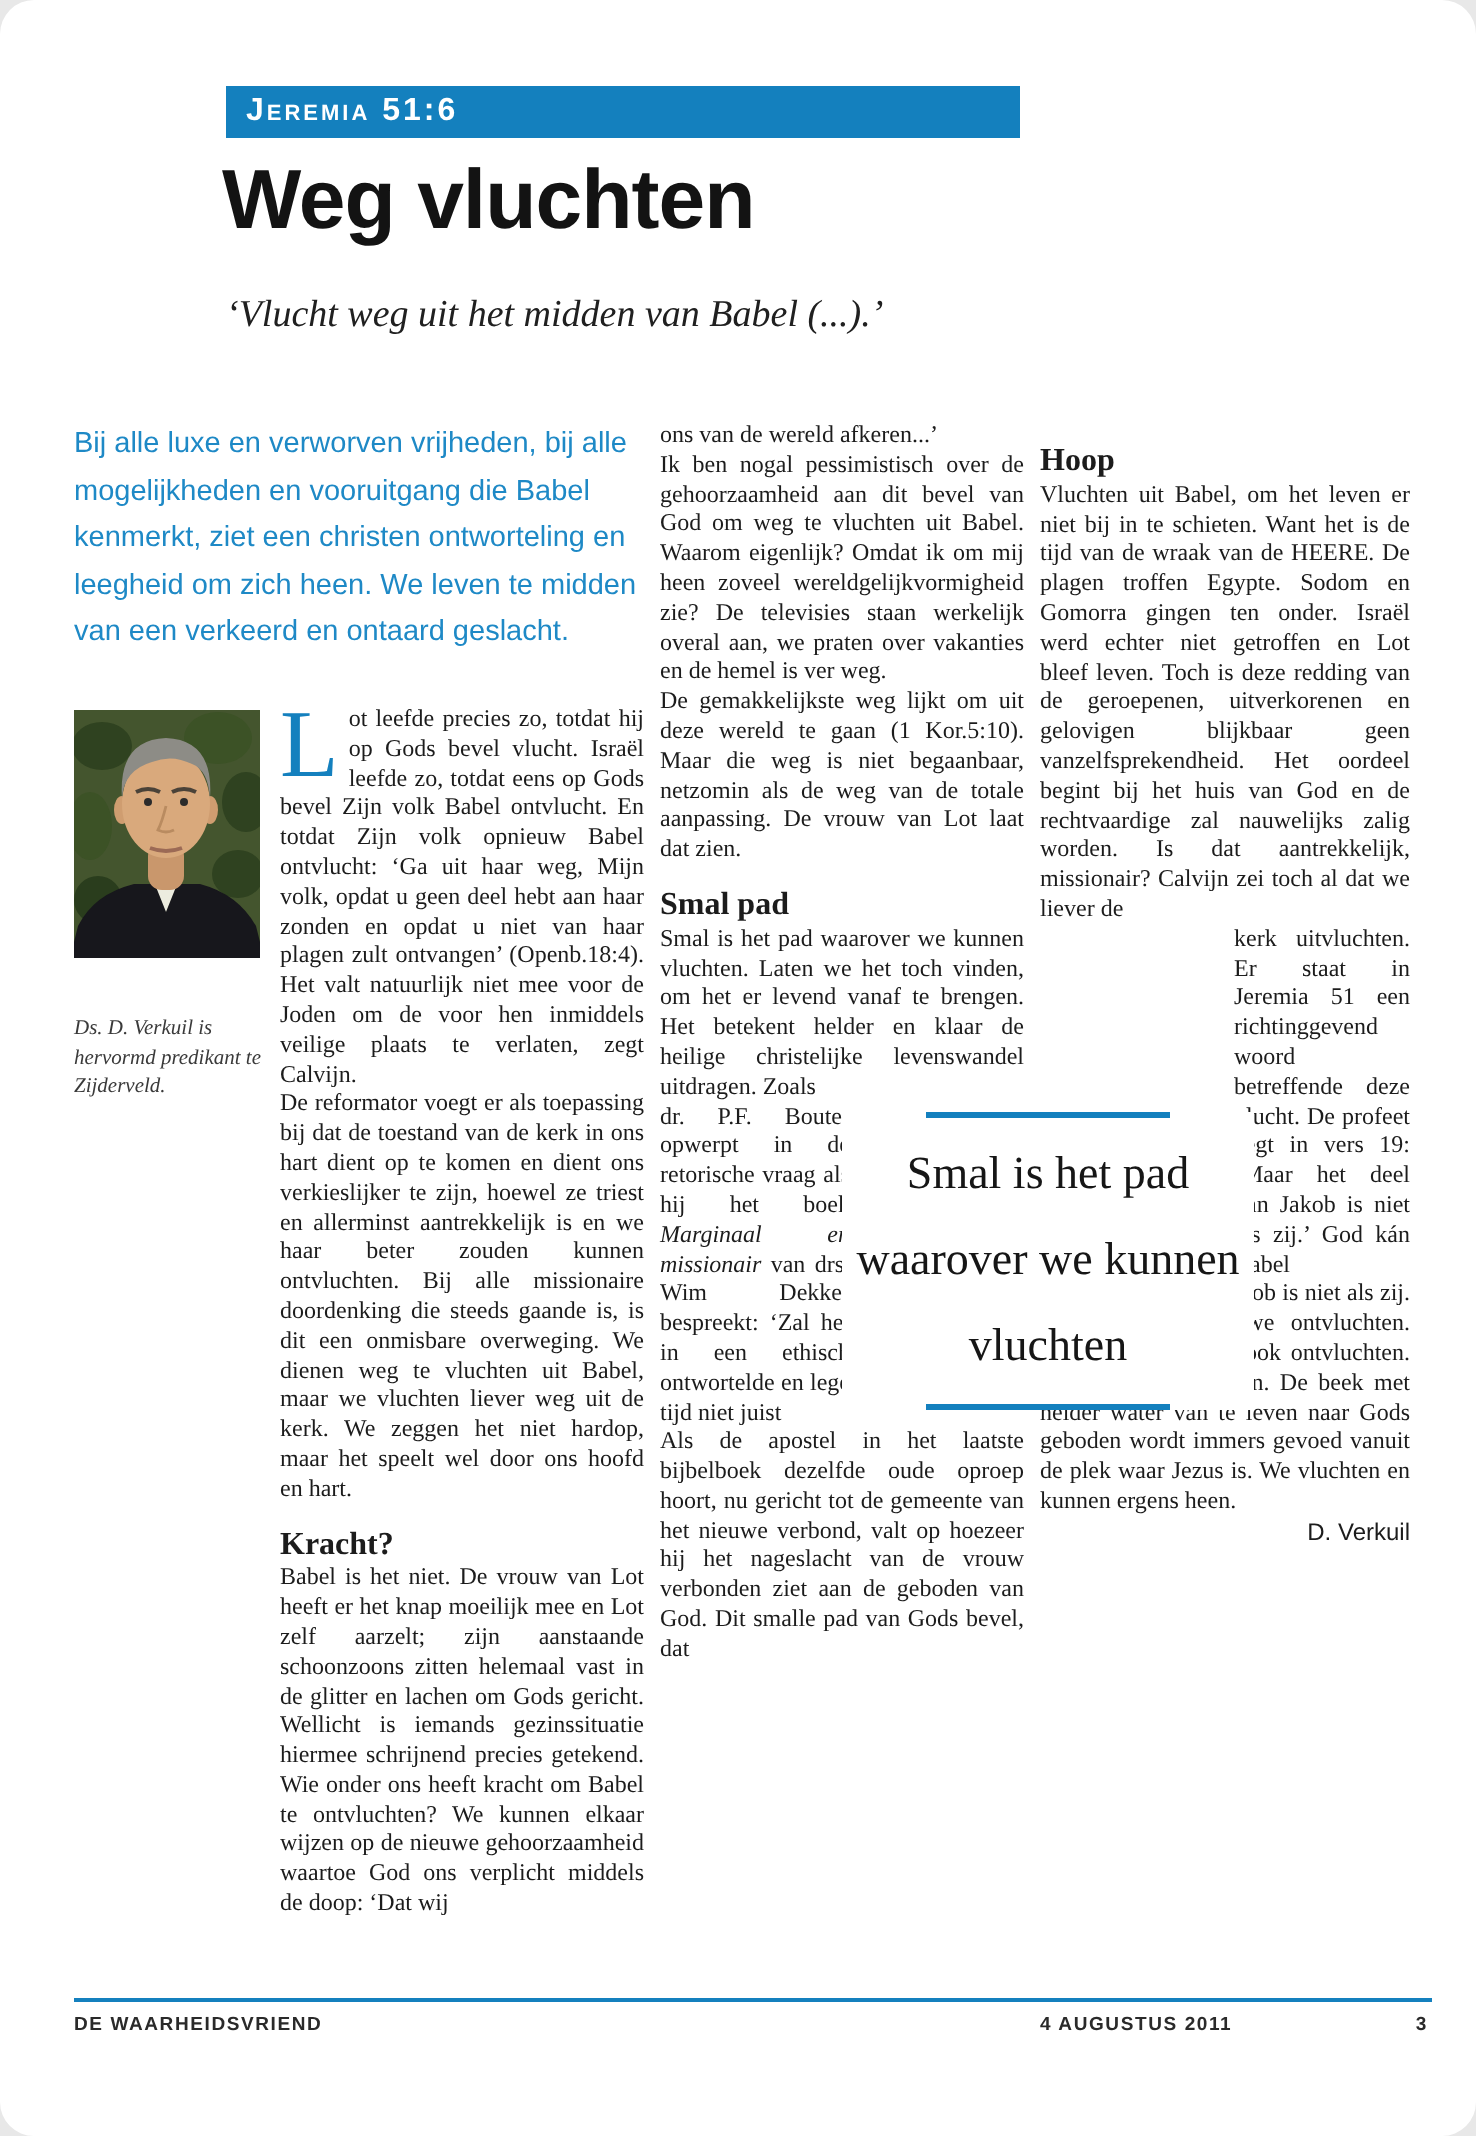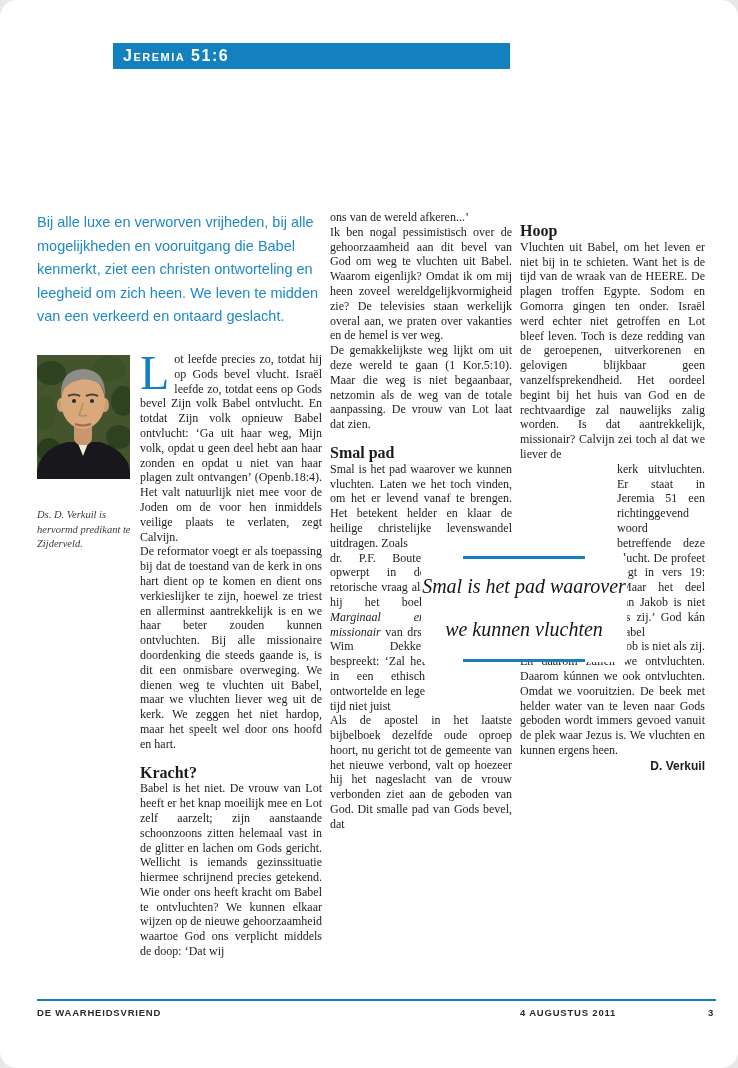--- a/index.html
+++ b/index.html
@@ -51,30 +51,30 @@
   }
   .dropcap {
     float:left; color:var(--accent);
     font-size:48px; line-height:37px; padding:2px 5px 0 0;
   }
   .narrow-left { width:95px; }
   .narrow-right { width:88px; margin-left:97px !important; }
   .it { font-style:italic; }
   .signature {
     text-align:right; font-family:"Liberation Sans", sans-serif;
-    font-weight:700; font-size:12px; margin-top:1px;
+    font-weight:400; font-size:12px; margin-top:1px;
   }
   
   .pullquote {
     position:absolute; left:421px; top:556px; width:206px;
     background:#ffffff; z-index:3; text-align:center;
   }
   .pq-rule { width:122px; height:3px; background:var(--accent); margin:0 auto; }
   .pq-text {
-    font-style:italic; font-size:20px; line-height:43px;
+    font-size:23px; line-height:43px;
     padding:6px 0 8px; color:#161616;
   }
   
   .footer-rule { position:absolute; left:37px; top:999px; width:679px; height:2px; background:var(--accent); }
   .footer {
     position:absolute; left:37px; top:1007px; width:679px; height:16px;
     font-family:"Liberation Sans", sans-serif; font-size:9.5px; font-weight:700;
     letter-spacing:0.8px; color:#2a2a2a;
   }
   .footer .f-left { position:absolute; left:0; }
@@ -83,20 +83,22 @@
 </style>
 </head>
 <body>
 
 <div class="page">
 
   <div class="kicker">
     <span>Jeremia 51:6</span>
   </div>
 
+  <h1 class="title">Weg vluchten</h1>
+  <div class="subtitle">‘Vlucht weg uit het midden van Babel (...).’</div>
 
   <div class="intro">Bij alle luxe en verworven vrijheden, bij alle mogelijkheden en vooruitgang die Babel kenmerkt, ziet een christen ontworteling en leegheid om zich heen. We leven te midden van een verkeerd en ontaard geslacht.</div>
 
   <figure class="photo">
     <svg viewBox="0 0 93 124" aria-hidden="true">
       <rect width="93" height="124" fill="#44552e"></rect>
       <ellipse cx="14" cy="18" rx="15" ry="12" fill="#2f4220"></ellipse>
       <ellipse cx="72" cy="14" rx="17" ry="13" fill="#3c5226"></ellipse>
       <ellipse cx="86" cy="46" rx="12" ry="15" fill="#2f4220"></ellipse>
       <ellipse cx="8" cy="58" rx="11" ry="17" fill="#3c5226"></ellipse>

